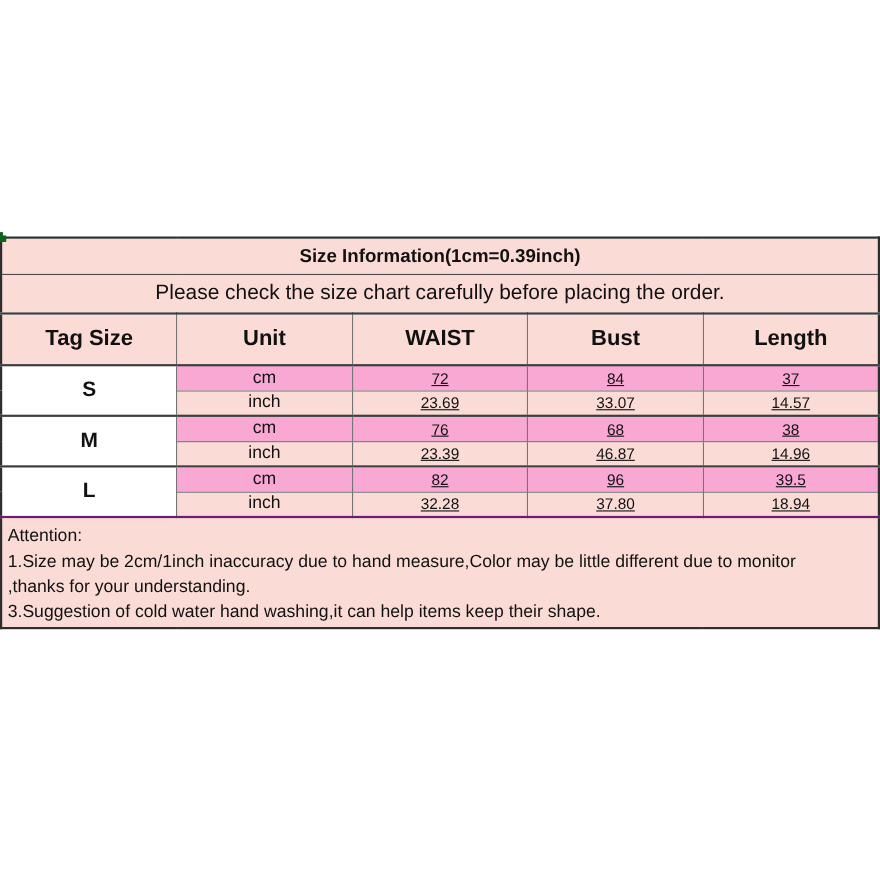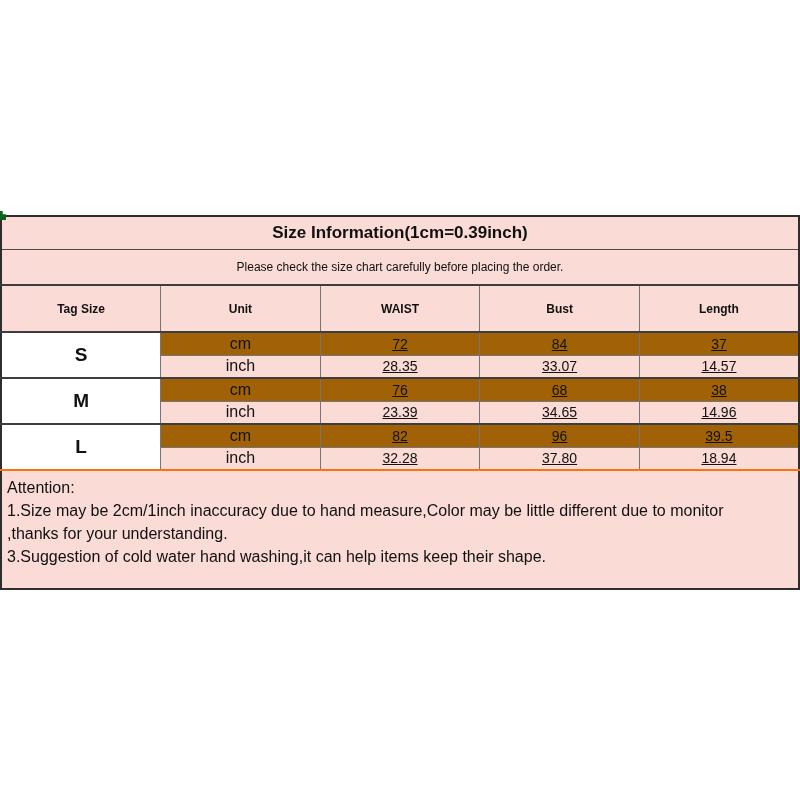--- a/index.html
+++ b/index.html
@@ -35,51 +35,51 @@
   }
   td {
     border: 1px solid #757575;
     text-align: center;
     vertical-align: middle;
     padding: 0;
     overflow: hidden;
     white-space: nowrap;
   }
   .pink { background: #fadbd6; }
-  .white-bg { background: #a16207; }
+  .white-bg { background: #f9a8d4; }
   .title-row td {
     height: 33px;
     font-weight: bold;
     font-size: 17px;
     border-bottom: 1px solid #4c4c4c;
   }
   .subtitle-row td {
     height: 36px;
-    font-size: 12px;
+    font-size: 19px;
     border-bottom: 2px solid #3d3d3d;
   }
   .header-row td {
     height: 47px;
     font-weight: bold;
-    font-size: 12px;
+    font-size: 20px;
     border-bottom: 2px solid #3d3d3d;
   }
   .data-row td { height: 23px; }
   .group-start td { border-top: 2px solid #3d3d3d; }
   .tag-cell {
     font-weight: bold;
     font-size: 19px;
     background: #ffffff;
   }
   .unit-cell { font-size: 16px; }
   .value-cell { font-size: 14px; text-decoration: underline; }
   .attention-row td {
-    border-top: 2px solid #f97316;
+    border-top: 2px solid #701a75;
     text-align: left;
-    padding: 5px 6px 20px 5px;
+    padding: 5px 6px 2px 5px;
     font-size: 16px;
     line-height: 23px;
     white-space: normal;
   }
   .attn-line { white-space: nowrap; }
 </style>
 </head>
 <body>
 
 <div class="sheet">
@@ -109,36 +109,36 @@
 
       <tr class="data-row group-start">
         <td rowspan="2" class="tag-cell">S</td>
         <td class="unit-cell white-bg">cm</td>
         <td class="value-cell white-bg">72</td>
         <td class="value-cell white-bg">84</td>
         <td class="value-cell white-bg">37</td>
       </tr>
       <tr class="data-row">
         <td class="unit-cell pink">inch</td>
-        <td class="value-cell pink">28.35</td>
+        <td class="value-cell pink">23.69</td>
         <td class="value-cell pink">33.07</td>
         <td class="value-cell pink">14.57</td>
       </tr>
 
       <tr class="data-row group-start">
         <td rowspan="2" class="tag-cell">M</td>
         <td class="unit-cell white-bg">cm</td>
         <td class="value-cell white-bg">76</td>
         <td class="value-cell white-bg">68</td>
         <td class="value-cell white-bg">38</td>
       </tr>
       <tr class="data-row">
         <td class="unit-cell pink">inch</td>
         <td class="value-cell pink">23.39</td>
-        <td class="value-cell pink">34.65</td>
+        <td class="value-cell pink">46.87</td>
         <td class="value-cell pink">14.96</td>
       </tr>
 
       <tr class="data-row group-start">
         <td rowspan="2" class="tag-cell">L</td>
         <td class="unit-cell white-bg">cm</td>
         <td class="value-cell white-bg">82</td>
         <td class="value-cell white-bg">96</td>
         <td class="value-cell white-bg">39.5</td>
       </tr>

